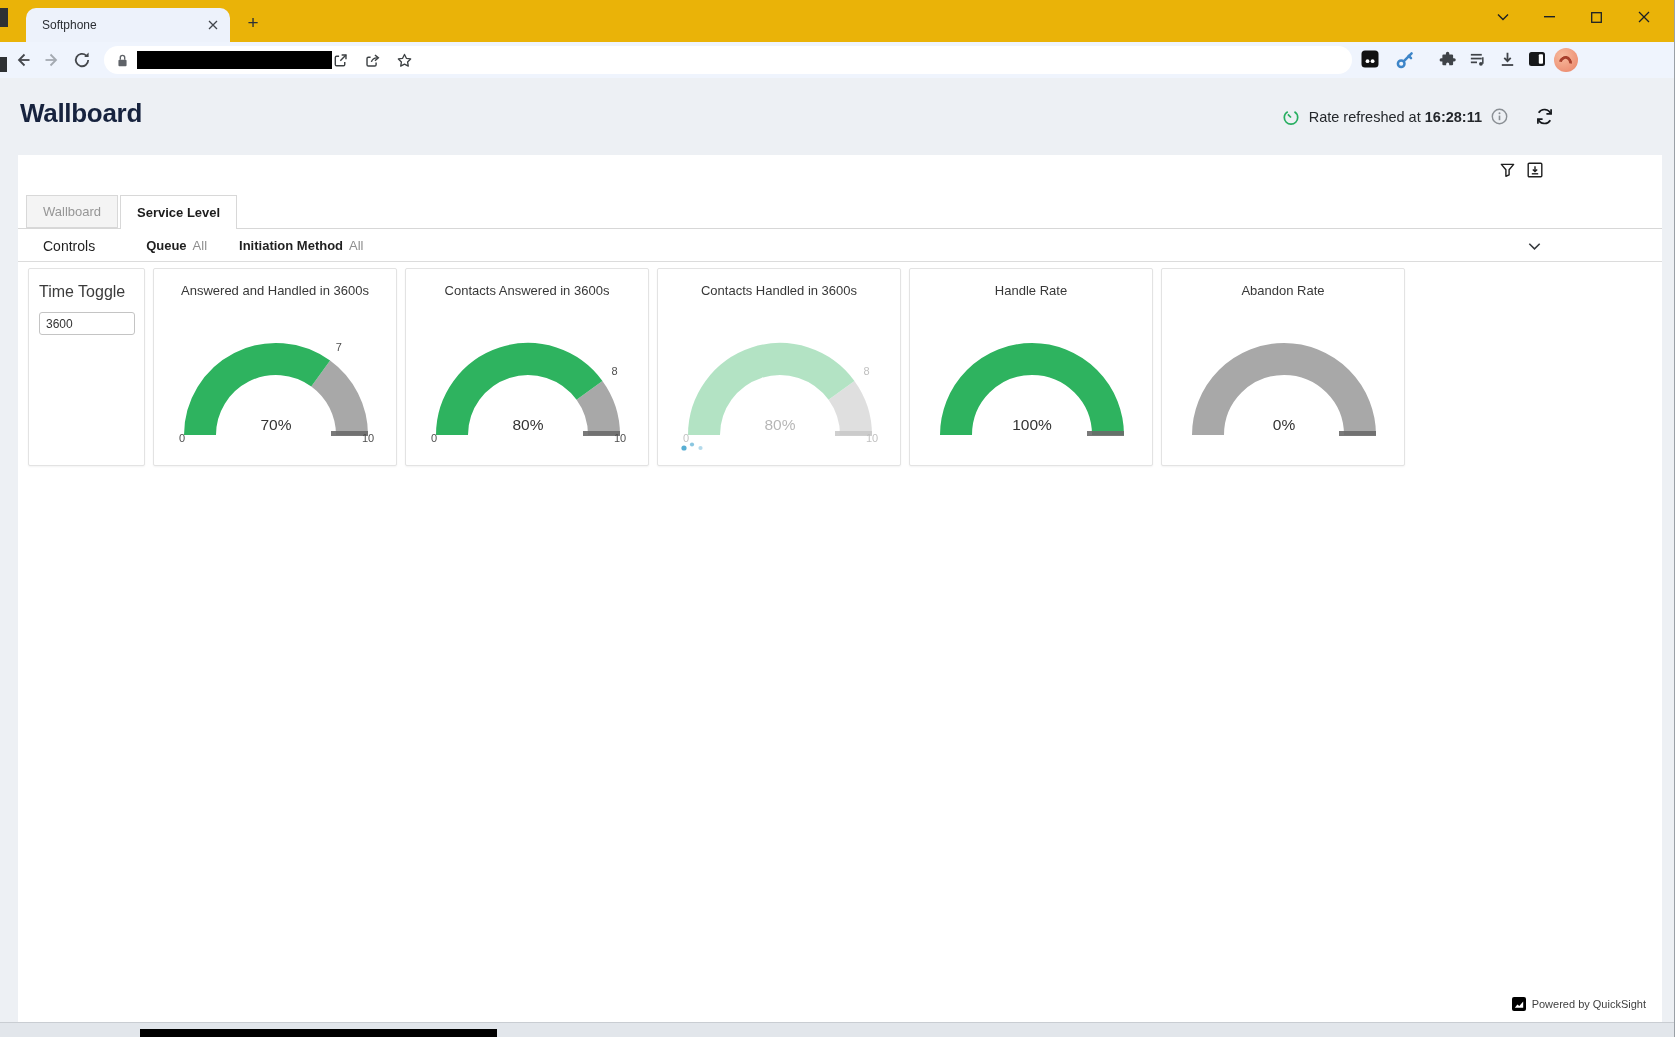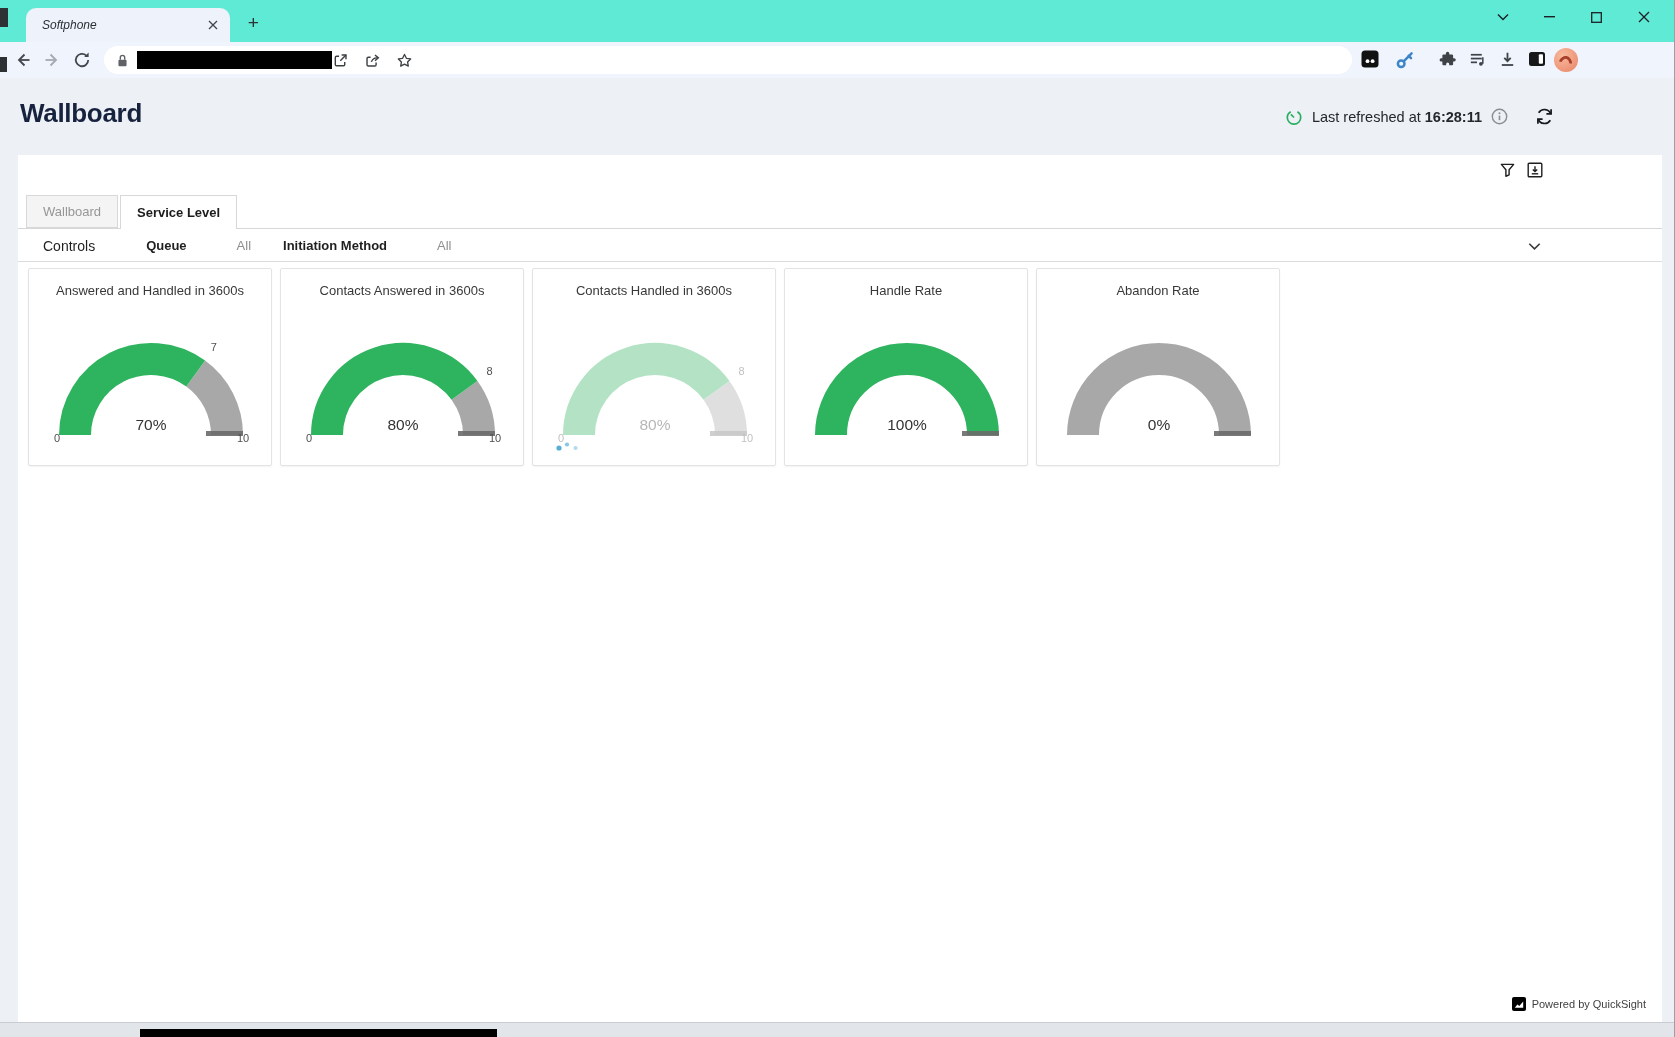--- a/index.html
+++ b/index.html
@@ -1,21 +1,21 @@
 <!DOCTYPE html>
 <html><head>
 <meta charset="utf-8">
 <style>
   *{margin:0;padding:0;box-sizing:border-box;}
   html,body{width:1675px;height:1037px;overflow:hidden;}
   body{font-family:"Liberation Sans",sans-serif;background:#edf0f4;position:relative;}
   svg{display:block;}
 
   
-  .titlebar{position:absolute;top:0;left:0;right:0;height:42px;background:#5eead4;font-style:italic;}
+  .titlebar{position:absolute;top:0;left:0;right:0;height:42px;background:#eab308;}
   .browser-tab{position:absolute;left:26px;top:8px;width:204px;height:34px;background:#edf2fb;
     border-radius:10px 10px 0 0;display:flex;align-items:center;padding:0 8px 0 16px;}
   .browser-tab-title{font-size:12px;color:#2b2e33;flex:1;white-space:nowrap;overflow:hidden;}
   .tab-close{width:18px;height:18px;border-radius:50%;display:flex;align-items:center;justify-content:center;}
   .newtab-btn{position:absolute;left:240px;top:10px;width:26px;height:26px;display:flex;align-items:center;
     justify-content:center;font-size:19px;color:#2e3237;font-weight:400;}
   .win-controls{position:absolute;right:8px;top:0;height:34px;display:flex;align-items:center;}
   .win-btn{width:47px;height:32px;display:flex;align-items:center;justify-content:center;}
 
   .toolbar{position:absolute;top:42px;left:0;right:0;height:36px;background:#eff4fd;}
@@ -53,21 +53,21 @@
   .sheet-tabs{position:absolute;left:0;top:40px;width:100%;height:34px;border-bottom:1px solid #d7d7d7;
     display:flex;align-items:flex-end;padding-left:8px;}
   .sheet-tab{height:33px;display:flex;align-items:center;justify-content:center;font-size:13px;
     border:1px solid #d8d8d8;background:#f4f4f4;color:#969696;padding:0 16px;margin-right:2px;}
   .sheet-tab.active{height:34px;background:#fff;border-bottom:none;margin-bottom:-1px;
     color:#1c1c1c;font-weight:700;}
 
   .controls-row{position:absolute;left:0;top:75px;width:100%;height:32px;border-bottom:1px solid #dcdcdc;
     display:flex;align-items:center;}
   .controls-label{font-size:14px;color:#1f1f1f;margin-left:25px;}
-  .filter-group{display:flex;font-size:13px;gap:44px;}
+  .filter-group{display:flex;font-size:13px;}
   .filter-name{font-weight:700;color:#1f1f1f;}
   .filter-value{color:#8e8e8e;margin-left:6px;}
   .controls-chevron{position:absolute;right:119px;top:8px;}
 
   .cards-row{position:absolute;left:10px;top:113px;display:flex;gap:8px;align-items:flex-start;}
   .card{background:#fff;border:1px solid #e3e3e3;border-radius:2px;box-shadow:0 1px 2px rgba(0,0,0,0.05);height:198px;}
   .time-toggle-card{width:117px;padding:14px 8px 0 10px;}
   .time-toggle-title{font-size:16px;color:#3b3b3b;}
   .time-toggle-input{margin-top:11px;width:96px;height:23px;border:1px solid #c4c4c4;border-radius:3px;
     font-size:12px;color:#333;padding:0 6px;font-family:"Liberation Sans",sans-serif;background:#fff;}
@@ -230,21 +230,21 @@
 
 <div class="page-header">
   <div class="page-title">Wallboard</div>
   <div class="refresh-cluster">
     <span>
       <svg width="18" height="18" viewBox="0 0 18 18">
           <circle cx="9" cy="9.5" r="6.7" fill="none" stroke="#27ae60" stroke-width="1.7" stroke-dasharray="36 7" stroke-dashoffset="8"></circle>
           <line x1="9" y1="9.5" x2="5.9" y2="6.4" stroke="#27ae60" stroke-width="1.7"></line>
         </svg>
     </span>
-    <span class="refresh-text"><span>Last refreshed at </span><b>16:28:11</b></span>
+    <span class="refresh-text"><span>Rate refreshed at </span><b>16:28:11</b></span>
     <span class="info-icon">
       <svg width="17" height="17" viewBox="0 0 17 17">
           <circle cx="8.5" cy="8.5" r="7.2" fill="none" stroke="#8a8f94" stroke-width="1.4"></circle>
           <circle cx="8.5" cy="5.2" r="1" fill="#8a8f94"></circle>
           <line x1="8.5" y1="7.6" x2="8.5" y2="12.2" stroke="#8a8f94" stroke-width="1.6"></line>
         </svg>
     </span>
     <span class="refresh-icon">
       <svg width="21" height="21" viewBox="0 0 22 22">
           <path d="M17.6 8.2 A7.1 7.1 0 0 0 4.9 7.1 M4.4 13.8 a7.1 7.1 0 0 0 12.7 1.1" fill="none" stroke="#16191d" stroke-width="1.8"></path>
@@ -292,20 +292,24 @@
       <span class="filter-value">All</span>
     </span>
     <span class="controls-chevron">
       <svg width="17" height="17" viewBox="0 0 18 18">
           <path d="M3.5 6 L9 11.5 L14.5 6" fill="none" stroke="#34383c" stroke-width="1.6"></path>
         </svg>
     </span>
   </div>
 
   <div class="cards-row">
+    <div class="card time-toggle-card">
+      <div class="time-toggle-title">Time Toggle</div>
+      <input class="time-toggle-input" type="text" value="3600" style="">
+    </div>
     <div id="gauge-cards" style="display:flex;gap:8px;">
   <div class="card gauge-card">
     <div class="gauge-title">Answered and Handled in 3600s</div>
     <svg class="gauge-svg" width="244" height="162" viewBox="0 0 244 162">
             <g>
               <path d="M 166.7 80.5 A 76 76 0 0 1 198.0 142.0" fill="none" stroke="#a8a8a8" stroke-width="32"></path>
               <path d="M 46.0 142.0 A 76 76 0 0 1 166.7 80.5" fill="none" stroke="#2eb35f" stroke-width="32"></path>
               <rect x="177" y="138" width="37" height="5" fill="#6a6a6a" opacity="0.9"></rect>
               <text x="28" y="149" class="axis" text-anchor="middle">0</text>
               <text x="214" y="149" class="axis" text-anchor="middle">10</text>

